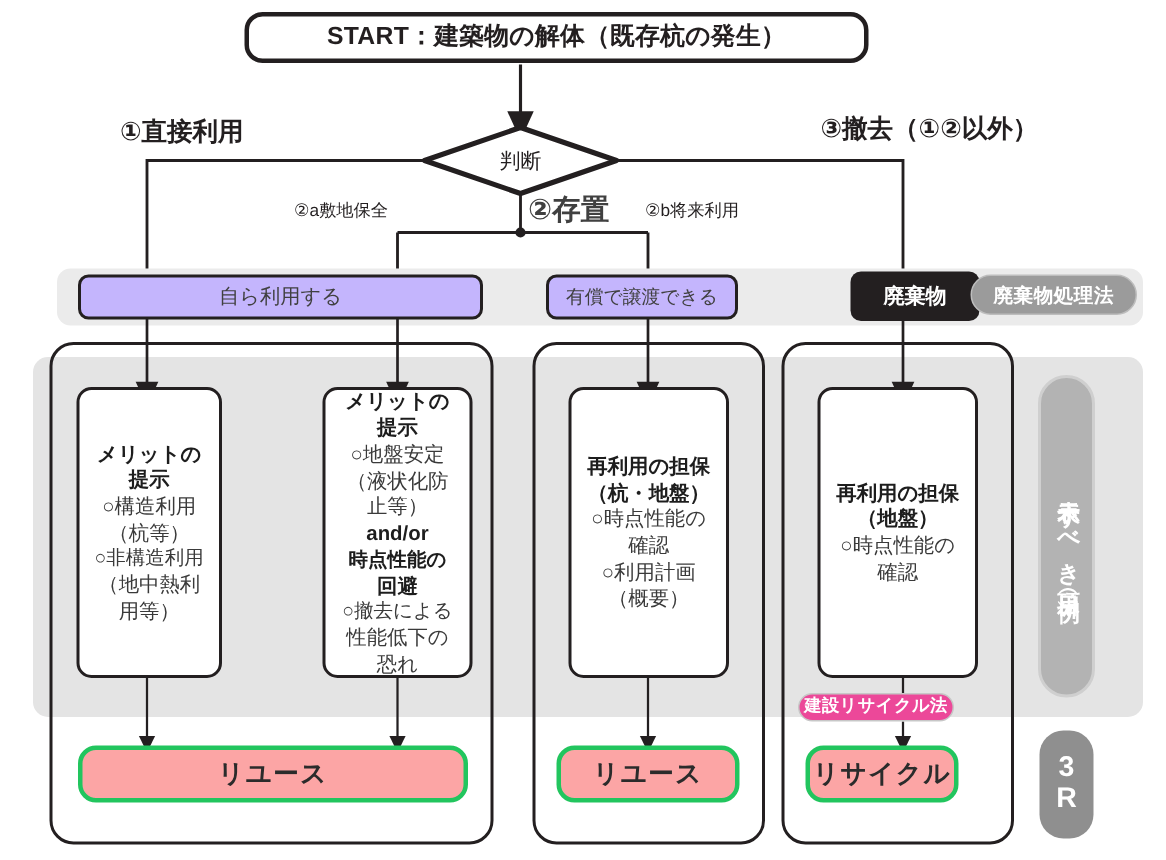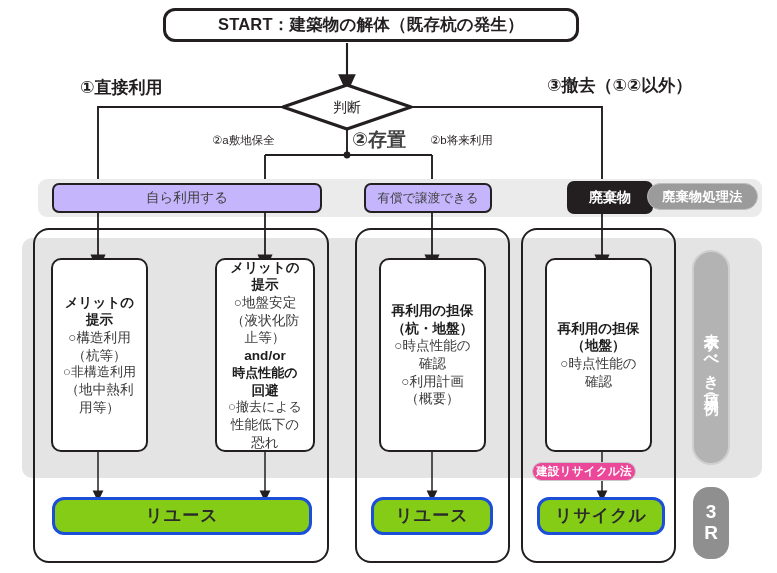--- a/index.html
+++ b/index.html
@@ -37,21 +37,21 @@
 
   
   .detail-box{border:2.6px solid #231f20;border-radius:10px;background:#fff;
               display:flex;flex-direction:column;justify-content:center;align-items:center;}
   .detail-inner{padding:0 4px;text-align:center;}
   .dl{display:block;font-size:13.6px;line-height:1.30;color:#3a3a3a;white-space:pre;}
   .dl.b{font-weight:bold;color:#1d1d1d;}
   .dl.sm{font-size:13px;}
 
   
-  .out-box{border:3px solid #1d4ed8;border-radius:12px;background:#84cc16;
+  .out-box{border:3px solid #22c55e;border-radius:12px;background:#fca5a5;
            font-weight:bold;font-size:17px;color:#2b2b2b;letter-spacing:1px;}
 
   .recy-law{background:#ec4899;border:1.6px solid #c7c7c7;border-radius:11px;color:#fff;
             font-weight:bold;font-size:11.5px;letter-spacing:.3px;}
 
   
   .vlabel{background:#b3b3b3;border:2px solid #cfcfcf;border-radius:20px;color:#fff;
           font-weight:bold;font-size:15px;letter-spacing:2px;
           writing-mode:vertical-rl;text-orientation:upright;
           display:flex;align-items:center;justify-content:center;}
@@ -111,21 +111,21 @@
     </svg>
     <div class="abs ctext diamond-label" style="left:0;top:0;width:132px;height:48px;">判断</div>
   </div>
 
   <div class="abs branch-cap" style="left:60px;top:76px;">①直接利用</div>
 
   <div class="abs branch-cap" style="left:527px;top:74px;">③撤去（①②以外）</div>
 
   <div class="abs cap-sonchi" style="left:352px;top:127px;">②存置</div>
 
-  <div class="abs sub-cap" style="left:196px;top:133px;margin-left:16px;">②a敷地保全</div>
+  <div class="abs sub-cap" style="left:196px;top:133px;">②a敷地保全</div>
 
   <div class="abs sub-cap" style="left:430px;top:133px;">②b将来利用</div>
 
   <div class="abs res-box ctext" style="left:52px;top:183px;width:270px;height:30px;">自ら利用する</div>
 
   <div class="abs res-box small ctext" style="left:364px;top:183px;width:128px;height:30px;">有償で譲渡できる</div>
 
   <div class="abs waste-box ctext" style="left:567px;top:181px;width:86px;height:33px;">廃棄物</div>
 
   <div class="abs law-pill ctext" style="left:647px;top:183px;width:111px;height:27px;">廃棄物処理法</div>
@@ -181,21 +181,21 @@
       <span class="dl">確認</span>
     </div>
   </div>
 
   <div class="abs recy-law ctext" style="left:532px;top:462px;width:104px;height:19px;">建設リサイクル法</div>
 
   <div class="abs out-box ctext" style="left:52px;top:497px;width:260px;height:38px;">リユース</div>
 
   <div class="abs out-box ctext" style="left:371px;top:497px;width:122px;height:38px;">リユース</div>
 
-  <div class="abs out-box ctext" style="left:537px;top:497px;width:128px;height:38px;">リサイクル</div>
+  <div class="abs out-box ctext" style="left:537px;top:497px;width:102px;height:38px;">リサイクル</div>
 
   <div class="abs vlabel" style="left:692px;top:250px;width:38px;height:215px;">表示すべき項目（例）</div>
 
   <div class="abs badge3r" style="left:693px;top:487px;width:36px;height:72px;">
     <span>3</span>
     <span>R</span>
   </div>
 
 </div>
 

